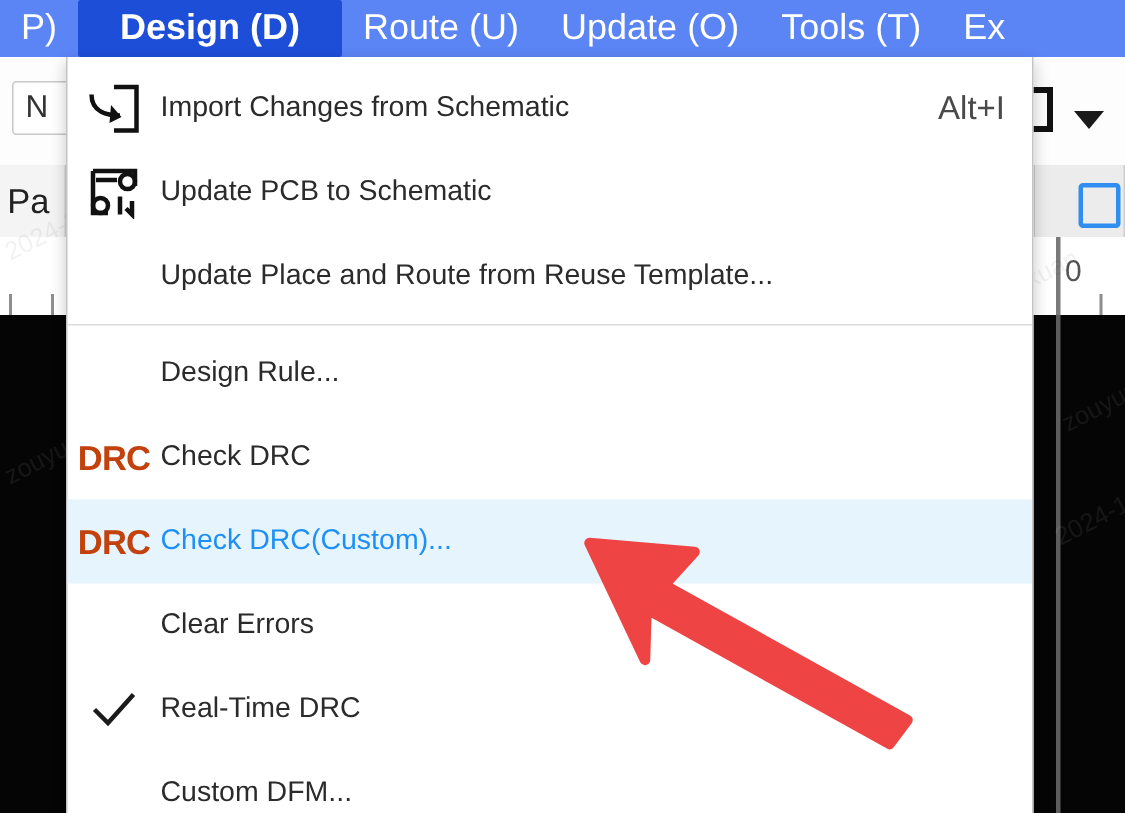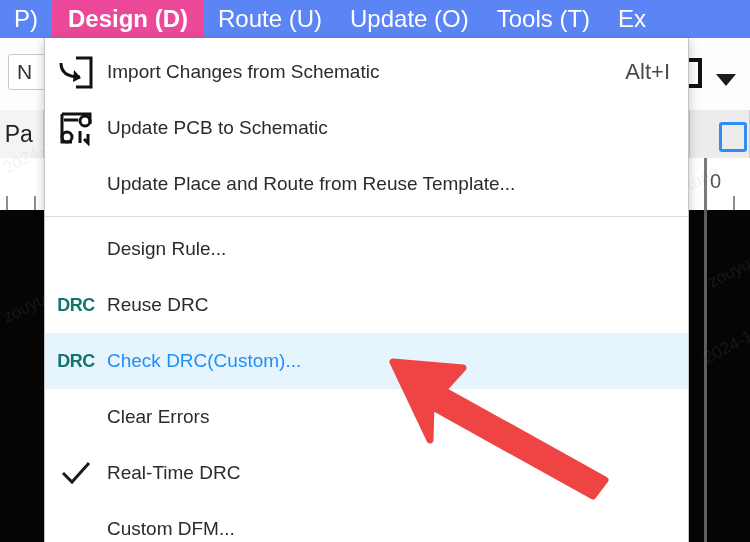--- a/index.html
+++ b/index.html
@@ -35,24 +35,24 @@
     overflow: hidden;
   }
   .menubar-item {
     color: #ffffff;
     font-size: 24px;
     padding: 4px 14px;
     white-space: nowrap;
     line-height: 30px;
   }
   .menubar-item.active {
-    background: #ec4899;
+    background: #1d4ed8;
     font-weight: bold;
     border-radius: 2px;
-    padding: 4px 16px;
+    padding: 4px 28px;
     text-align: right;
   }
 
   
   .toolbar {
     position: absolute;
     left: 0; top: 38px;
     width: 750px; height: 72px;
     background: #fdfdfd;
     border-bottom: 1px solid #d6d6d6;
@@ -212,24 +212,24 @@
   }
   .menu-item.selected .mi-label { color: #1e90f5; }
   .mi-shortcut {
     font-size: 22px;
     color: #4a4a4a;
     padding-left: 20px;
     white-space: nowrap;
   }
   .mi-drc {
     font-family: "Liberation Sans", sans-serif;
-    font-size: 18px;
+    font-size: 23px;
     font-weight: bold;
     letter-spacing: -0.5px;
-    color: #0f766e;
+    color: #c2410c;
   }
   .menu-sep {
     height: 1px;
     background: #dcdcdc;
     margin: 4px 0 4px 0;
   }
 
   
   .arrow-svg {
     position: absolute;
@@ -348,21 +348,21 @@
     <div class="menu-item">
       <div class="mi-icon"></div>
       <div class="mi-label">Design Rule...</div>
       <div class="mi-shortcut"></div>
     </div>
 
     <div class="menu-item">
       <div class="mi-icon">
         <span class="mi-drc">DRC</span>
       </div>
-      <div class="mi-label">Reuse DRC</div>
+      <div class="mi-label">Check DRC</div>
       <div class="mi-shortcut"></div>
     </div>
 
     <div class="menu-item selected">
       <div class="mi-icon">
         <span class="mi-drc">DRC</span>
       </div>
       <div class="mi-label">Check DRC(Custom)...</div>
       <div class="mi-shortcut"></div>
     </div>

